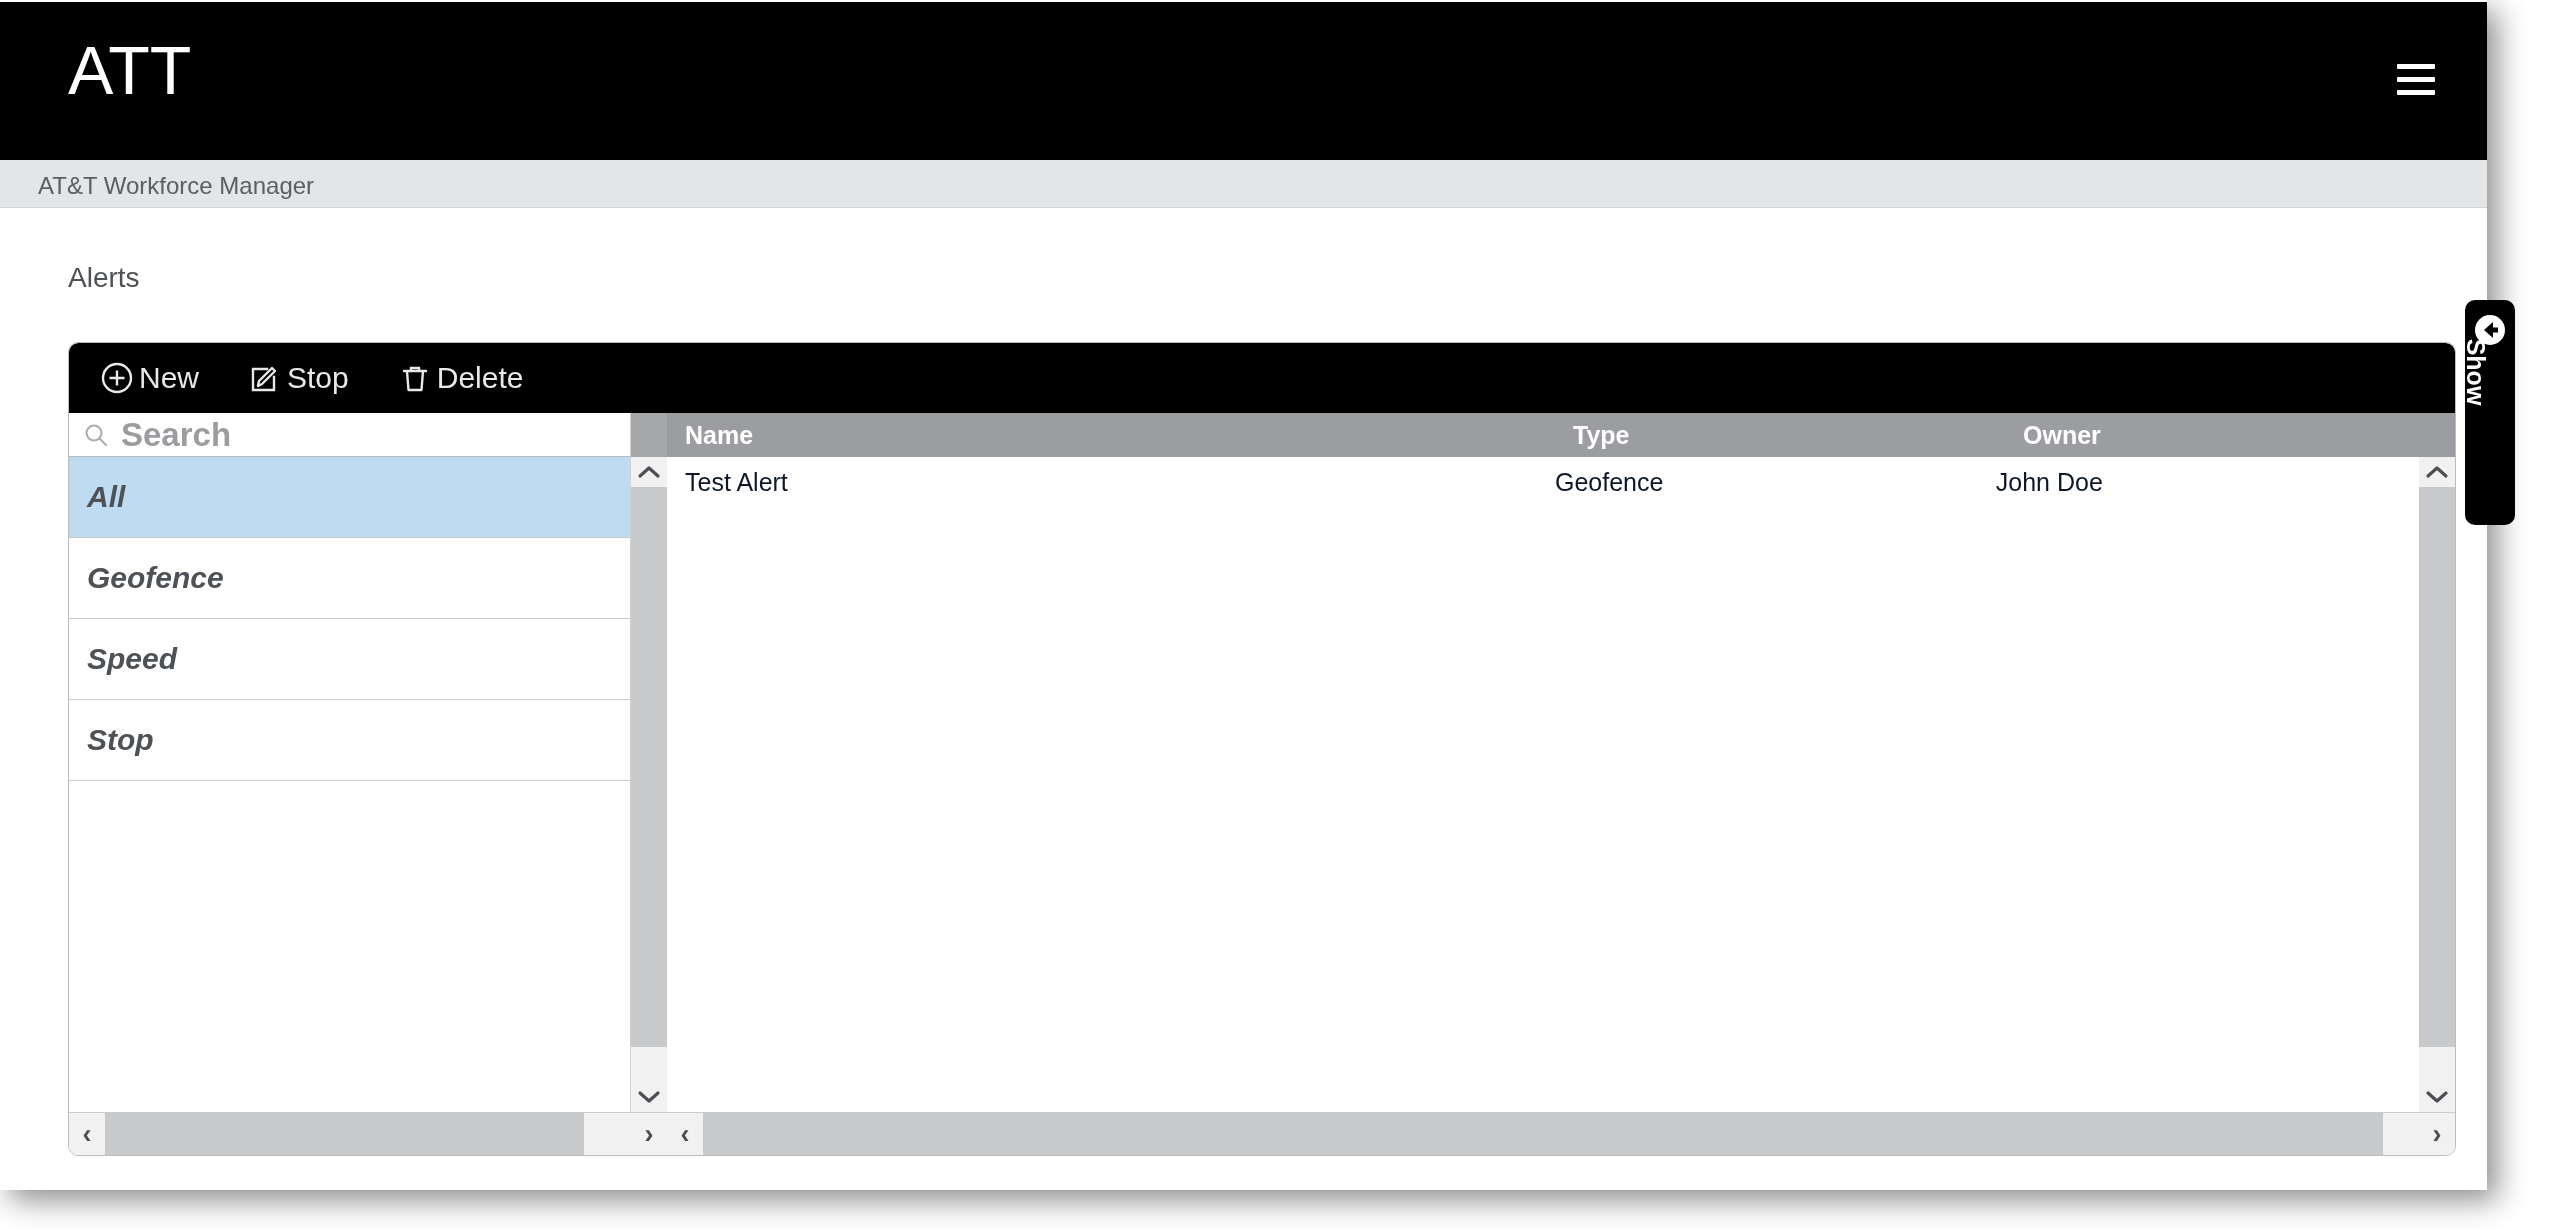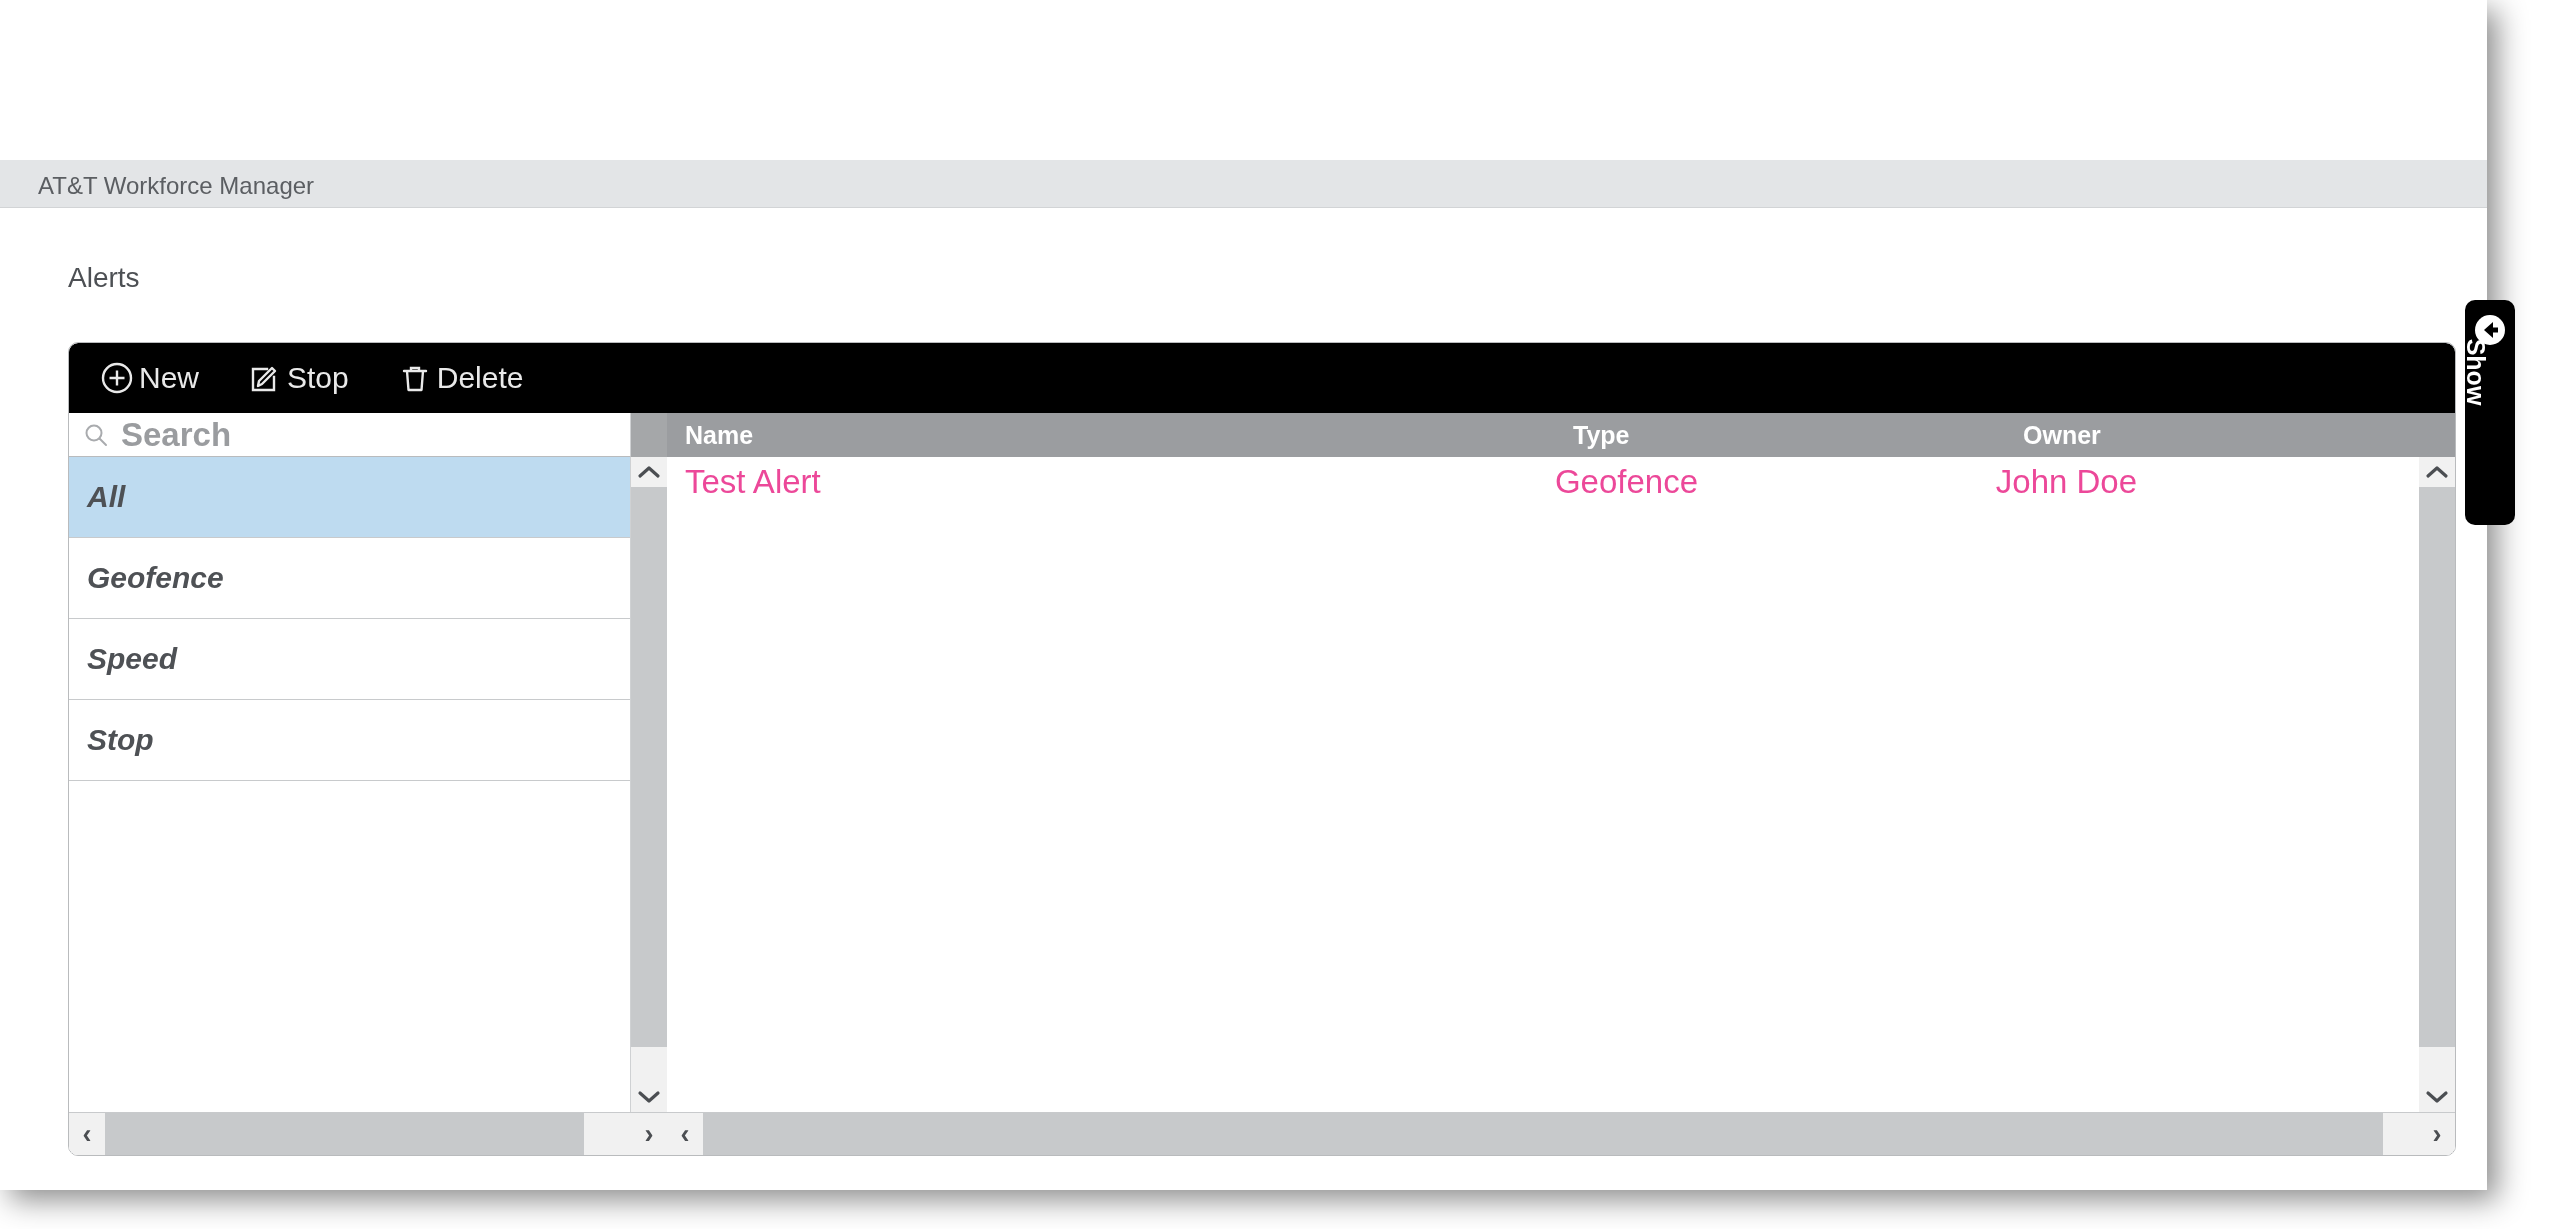--- a/index.html
+++ b/index.html
@@ -314,22 +314,22 @@
     background: #ffffff;
     overflow: hidden;
   }
   .trow {
     display: flex;
     align-items: center;
     height: 50px;
     cursor: pointer;
   }
   .td {
-    font-size: 33px;
-    color: #ec4899;
+    font-size: 25px;
+    color: #0f172a;
     box-sizing: border-box;
   }
   .td.c-name  { width: 906px; padding-left: 18px; }
   .td.c-type  { width: 450px; }
   .td.c-owner { width: 432px; }
 
   
   .rv-scroll {
     position: absolute;
     left: 1752px; top: 44px;
@@ -412,20 +412,28 @@
     white-space: nowrap;
   }
 </style>
 </head>
 <body>
 
 <div id="page">
 
   <div class="app-window">
 
+    <div class="topbar">
+      <div class="brand-logo">ATT</div>
+      <div class="hamburger">
+        <span></span>
+        <span></span>
+        <span></span>
+      </div>
+    </div>
 
     <div class="subbar">
       <div class="subbar-text">AT&amp;T Workforce Manager</div>
     </div>
 
     <div class="page-title">Alerts</div>
 
     <div class="card">
 
       <div class="toolbar">

